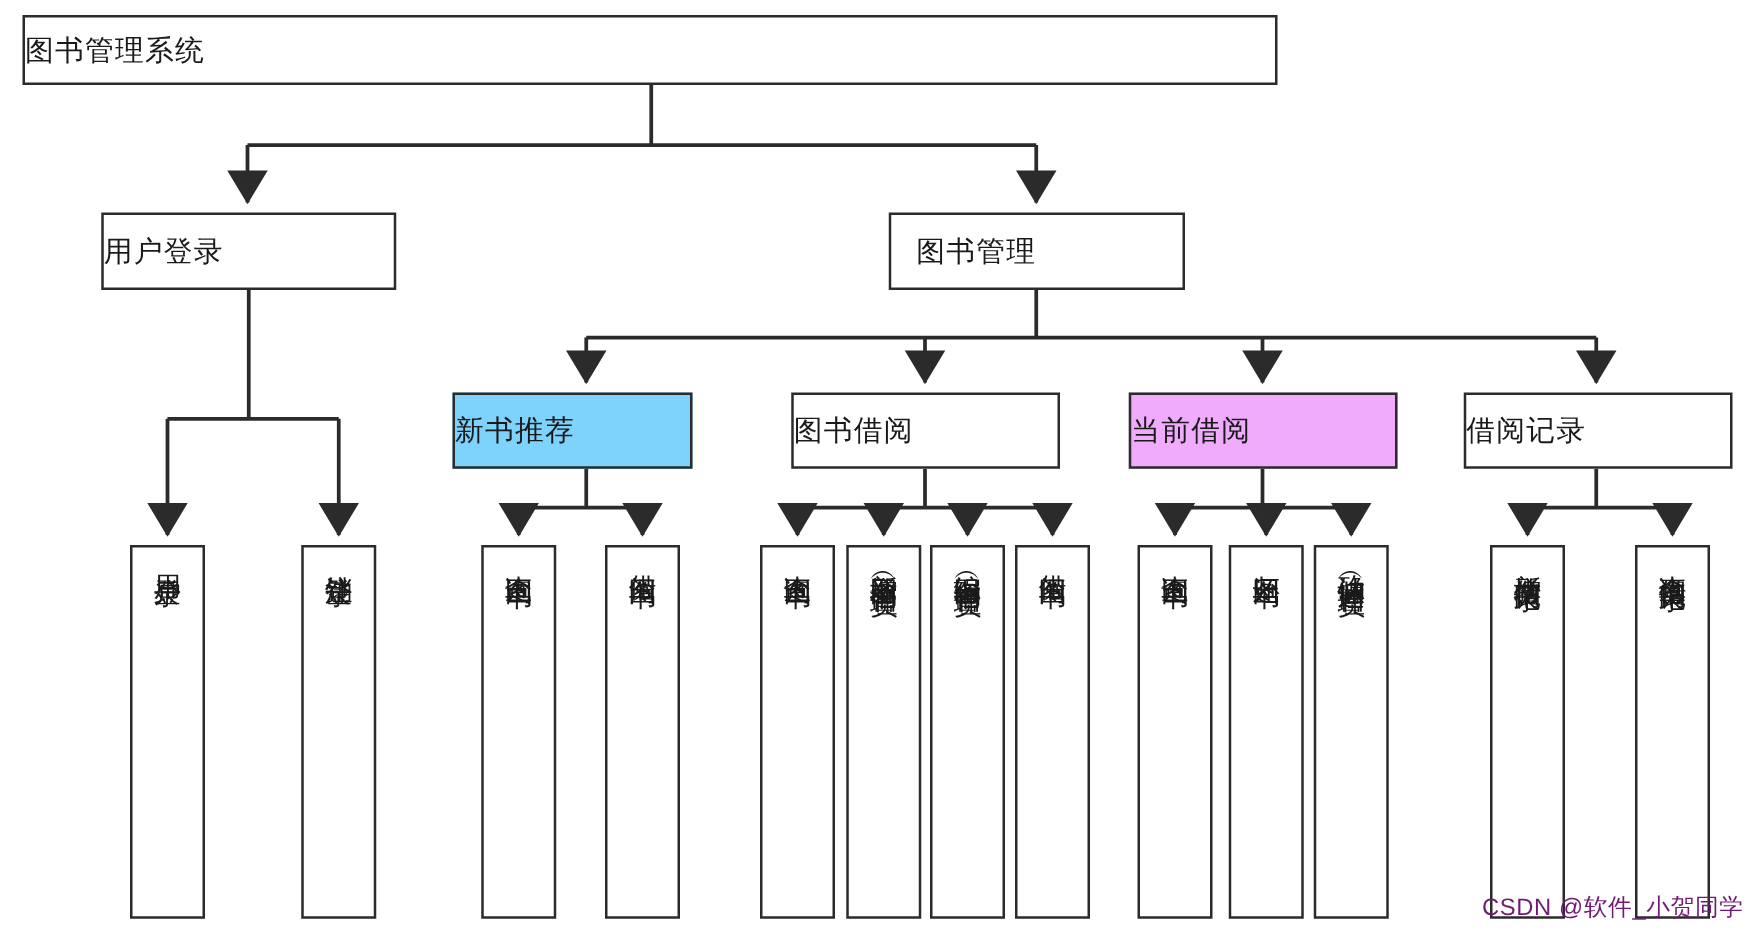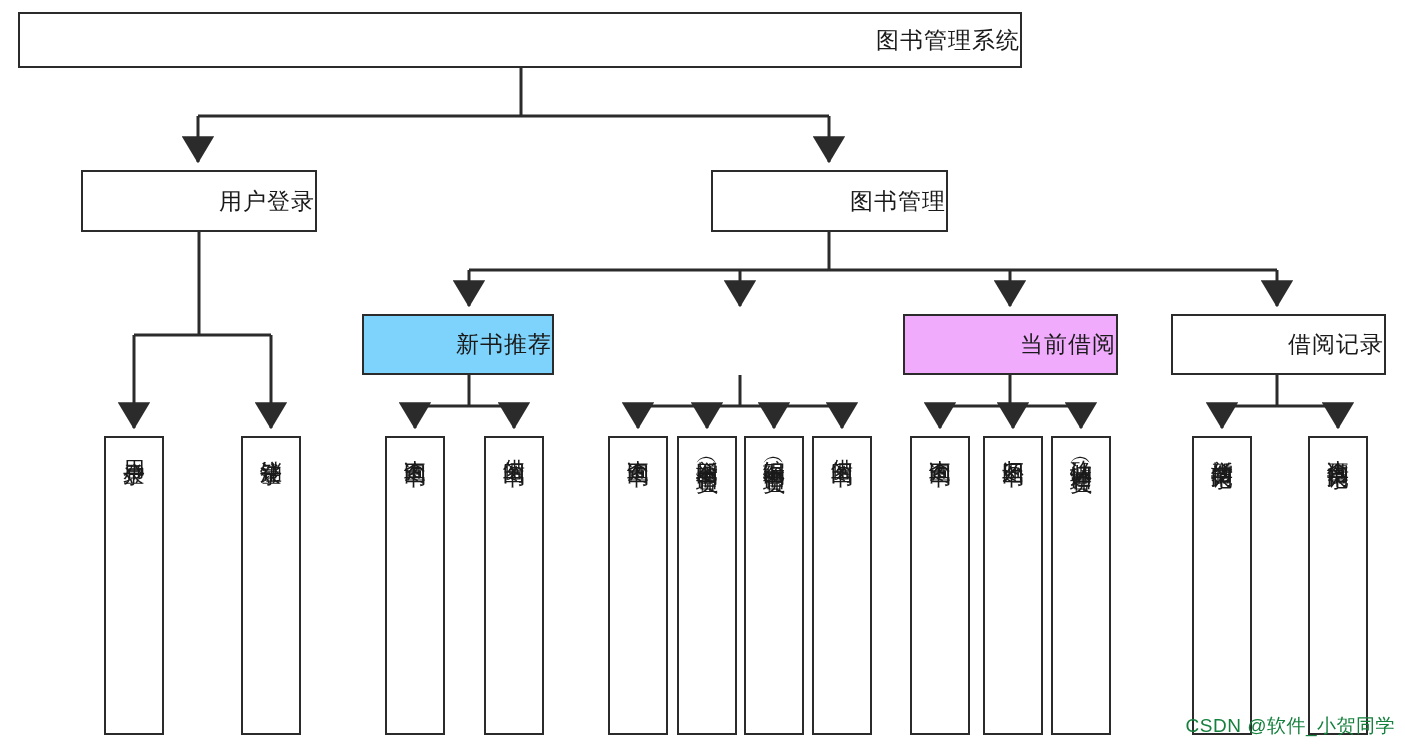--- a/index.html
+++ b/index.html
@@ -24,21 +24,21 @@
     width: 1405px;
     height: 747px;
   }
   .node {
     position: absolute;
     box-sizing: border-box;
     border: 2px solid #2b2b2b;
     background: #ffffff;
     display: flex;
     align-items: center;
-    justify-content: flex-end;
+    justify-content: flex-start;
     color: #1a1a1a;
   }
   .node-h .label {
     font-size: 23px;
     line-height: 1.25;
     letter-spacing: 1px;
     white-space: nowrap;
   }
   .node-v {
     align-items: flex-start;
@@ -130,20 +130,23 @@
   <div class="node node-h" style="left: 81px; top: 170px; width: 236px; height: 62px; border-color: rgb(43, 43, 43); background: rgb(255, 255, 255); color: rgb(26, 26, 26);">
     <span class="label">用户登录</span>
   </div>
   <div class="node node-h" style="left: 711px; top: 170px; width: 237px; height: 62px; border-color: rgb(43, 43, 43); background: rgb(255, 255, 255); color: rgb(26, 26, 26); padding-left: 20px;">
     <span class="label">图书管理</span>
   </div>
 
   <div class="node node-h" style="left: 362px; top: 314px; width: 192px; height: 61px; border-color: rgb(43, 43, 43); background: #7dd3fc; color: rgb(26, 26, 26);">
     <span class="label">新书推荐</span>
   </div>
+  <div class="node node-h" style="left: 633px; top: 314px; width: 215px; height: 61px; border-color: rgb(43, 43, 43); background: rgb(255, 255, 255); color: rgb(26, 26, 26);">
+    <span class="label">图书借阅</span>
+  </div>
   <div class="node node-h" style="left: 903px; top: 314px; width: 215px; height: 61px; border-color: rgb(43, 43, 43); background: #f0abfc; color: rgb(26, 26, 26);">
     <span class="label">当前借阅</span>
   </div>
   <div class="node node-h" style="left: 1171px; top: 314px; width: 215px; height: 61px; border-color: rgb(43, 43, 43); background: rgb(255, 255, 255); color: rgb(26, 26, 26);">
     <span class="label">借阅记录</span>
   </div>
 
   <div class="node node-v" style="left: 104px; top: 436px; width: 60px; height: 299px; border-color: rgb(43, 43, 43); background: rgb(255, 255, 255); color: rgb(26, 26, 26);">
     <span class="label">用户登录</span>
   </div>
@@ -177,14 +180,14 @@
   <div class="node node-v" style="left: 1051px; top: 436px; width: 60px; height: 299px; border-color: rgb(43, 43, 43); background: rgb(255, 255, 255); color: rgb(26, 26, 26);">
     <span class="label">确认归还（管理员）</span>
   </div>
   <div class="node node-v" style="left: 1192px; top: 436px; width: 60px; height: 299px; border-color: rgb(43, 43, 43); background: rgb(255, 255, 255); color: rgb(26, 26, 26);">
     <span class="label">新增借阅记录</span>
   </div>
   <div class="node node-v" style="left: 1308px; top: 436px; width: 60px; height: 299px; border-color: rgb(43, 43, 43); background: rgb(255, 255, 255); color: rgb(26, 26, 26);">
     <span class="label">查询借阅记录</span>
   </div>
 
-  <div class="watermark" style="color: #15803d; margin-top: 48px;">CSDN @软件_小贺同学</div>
+  <div class="watermark" style="color: #701a75; margin-top: 48px;">CSDN @软件_小贺同学</div>
 </div>
 
 </body></html>

